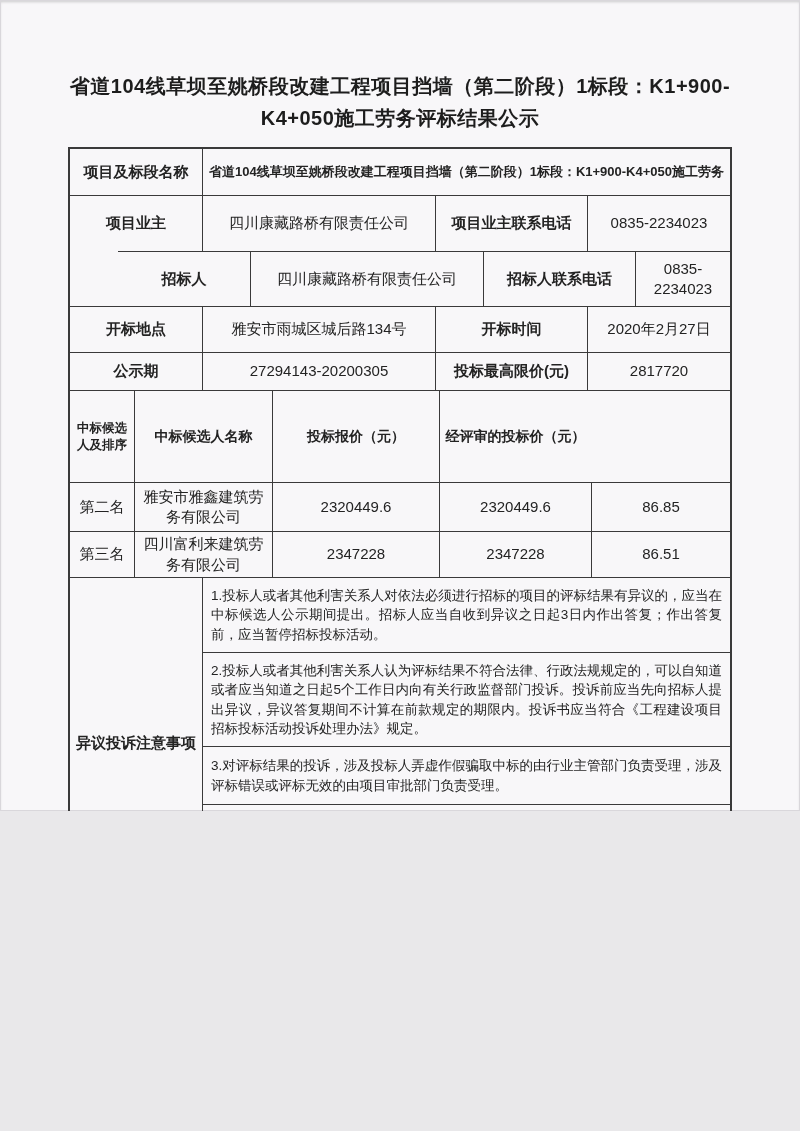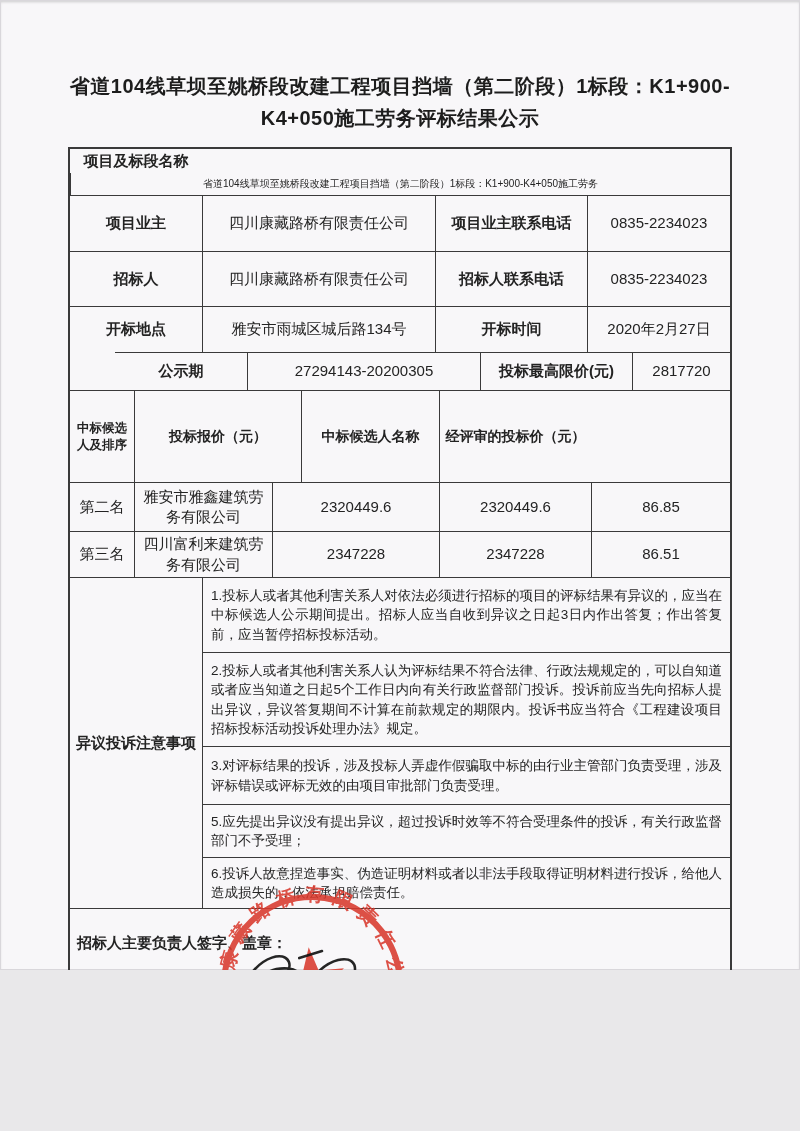--- a/index.html
+++ b/index.html
@@ -1,50 +1,50 @@
 <!DOCTYPE html>
 <html><head>
 <meta charset="utf-8">
 <style>
   html,body{margin:0;padding:0;background:#e9e8ea;}
   .page{
     position:relative;
-    width:800px;height:970px;
+    width:800px;height:811px;
     margin:0 auto;
     background:#f8f7f9;
     box-shadow:inset 0 0 0 1px #d9d7db, inset 0 2px 3px rgba(0,0,0,.18);
     font-family:"Liberation Sans","DejaVu Sans",sans-serif;
     color:#232323;
     overflow:hidden;
   }
   .title{
     width:690px;margin:70px auto 13px;
     text-align:center;font-size:20px;font-weight:700;
     line-height:1.6;letter-spacing:.5px;color:#1d1d1d;
   }
   .tbl{
     width:660px;margin:0 auto;
     border:2px solid #3a3a3a;
     background:transparent;
   }
   .row{display:flex;border-top:1.5px solid #3a3a3a;}
-  .row:first-child{border-top:none;flex-direction:column;}
+  .row:first-child{border-top:none;}
   .cell{
     box-sizing:border-box;
     border-left:1.5px solid #3a3a3a;
     display:flex;align-items:center;justify-content:center;
     text-align:center;padding:2px 3px;font-size:15px;line-height:1.35;
   }
   .cell:first-child{border-left:none;}
   .lab{font-weight:700;}
   
   .cA1{width:132px;}.cA2{width:233px;}.cA3{width:152px;}.cA4{flex:1;}
-  .cAspan{flex:1;font-size:10px;font-weight:400;}
-  .rA1{min-height:46px;}.rA2{min-height:55px;}.rA3{min-height:54px;}
-  .rA4{min-height:45px;}.rA5{min-height:37px;margin-left:45px;}
+  .cAspan{flex:1;font-size:13px;font-weight:700;}
+  .rA1{min-height:46px;}.rA2{min-height:55px;}.rA3{min-height:54px;margin-left:48px;}
+  .rA4{min-height:45px;}.rA5{min-height:37px;}
   
   .cB1{width:64px;}.cB2{width:138px;}.cB3{width:167px;}.cB4{width:152px;text-align:right;}.cB5{flex:1;}
   .rB0{min-height:91px;}.rB1{min-height:49px;}.rB2{min-height:48px;}.rB3{min-height:45px;}
   .hB{font-weight:700;font-size:14px;}
   .hB.rank{font-size:12.5px;padding:1px;}
   
   .cC1{width:132px;font-weight:700;}
   .cC2{flex:1;display:flex;flex-direction:column;padding:0;border-left:1.5px solid #3a3a3a;}
   .nitem{
     border-top:1.5px solid #3a3a3a;
@@ -99,22 +99,22 @@
     </div>
     <div class="row rA5">
       <div class="cell lab cA1">公示期</div>
       <div class="cell cA2">27294143-20200305</div>
       <div class="cell lab cA3">投标最高限价(元)</div>
       <div class="cell cA4">2817720</div>
     </div>
 
     <div class="row rB0">
       <div class="cell hB rank cB1">中标候选人及排序</div>
+      <div class="cell hB cB2">中标候选人名称</div>
       <div class="cell hB cB3">投标报价（元）</div>
-      <div class="cell hB cB2">中标候选人名称</div>
       <div class="cell hB cB4">经评审的投标价（元）</div>
     </div>
     <div class="row rB2">
       <div class="cell cB1">第二名</div>
       <div class="cell cB2">雅安市雅鑫建筑劳务有限公司</div>
       <div class="cell cB3">2320449.6</div>
       <div class="cell cB4">2320449.6</div>
       <div class="cell cB5">86.85</div>
     </div>
     <div class="row rB3">

